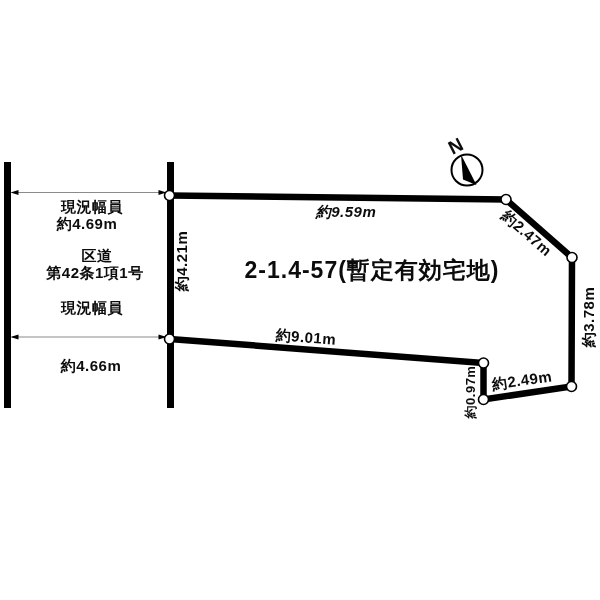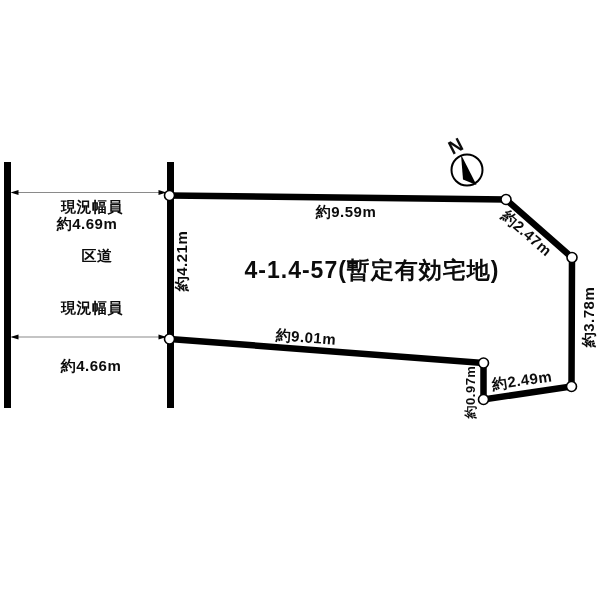--- a/index.html
+++ b/index.html
@@ -45,28 +45,29 @@
     <circle cx="483.5" cy="363" r="5" fill="#fff" stroke="#000" stroke-width="1.6"></circle>
     <circle cx="169.5" cy="339" r="5" fill="#fff" stroke="#000" stroke-width="1.6"></circle>
 
     <circle cx="467" cy="170" r="15.5" fill="#fff" stroke="#000" stroke-width="2"></circle>
     <polygon points="461,154.5 463,179.5 476.5,185" fill="#000"></polygon>
   </svg>
 
   <div class="label" style="left:92px;top:206px;">現況幅員</div>
   <div class="label" style="left:87px;top:223px;">約4.69m</div>
   <div class="label" style="left:97px;top:255px;">区道</div>
+  <div class="label" style="left:95px;top:272px;">第42条1項1号</div>
   <div class="label" style="left:92px;top:307px;">現況幅員</div>
   <div class="label" style="left:91px;top:325px;margin-top:40px;">約4.66m</div>
 
   <div class="label rot-ccw" style="left:181px;top:261px;">約4.21m</div>
-  <div class="label" style="left:346px;top:211px;">約9.59m</div>
+  <div class="label" style="left:346px;top:211px;font-style:italic;">約9.59m</div>
   <div class="label" style="left:527px;top:233px;transform:translate(-50%,-50%) rotate(41deg);">約2.47m</div>
   <div class="label rot-ccw" style="left:588px;top:317px;">約3.78m</div>
   <div class="label" style="left:522px;top:380px;transform:translate(-50%,-50%) rotate(-8deg);">約2.49m</div>
   <div class="label rot-ccw" style="left:470px;top:392px;font-size:13px;">約0.97m</div>
   <div class="label" style="left:306px;top:337px;transform:translate(-50%,-50%) rotate(4.5deg);">約9.01m</div>
 
-  <div class="label title-label" style="left:372px;top:270px;">4-1.4-57(暫定有効宅地)</div>
+  <div class="label title-label" style="left:372px;top:270px;">2-1.4-57(暫定有効宅地)</div>
 
   <div class="label north-label" style="left:456px;top:146px;">N</div>
 
 </div>
 
 </body></html>

